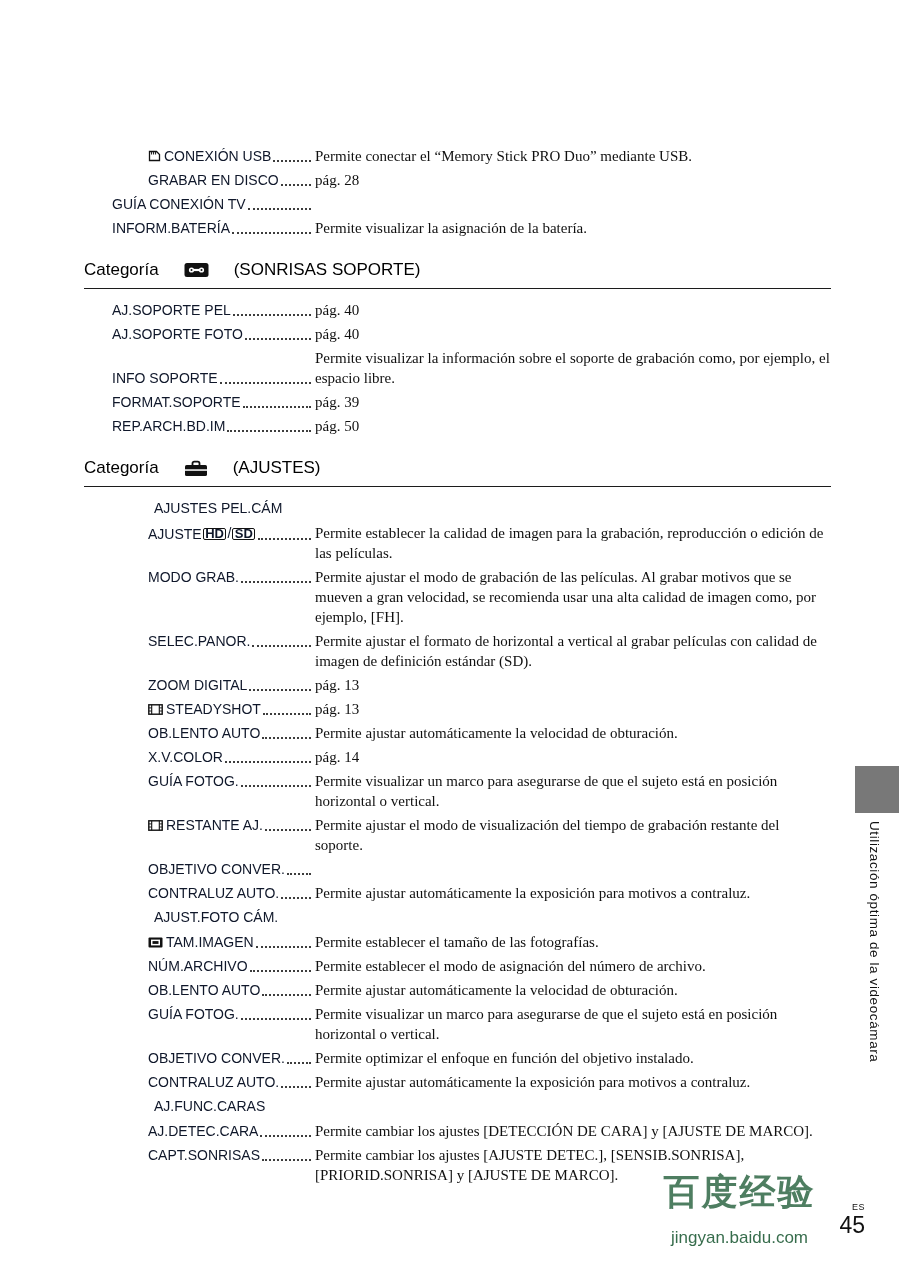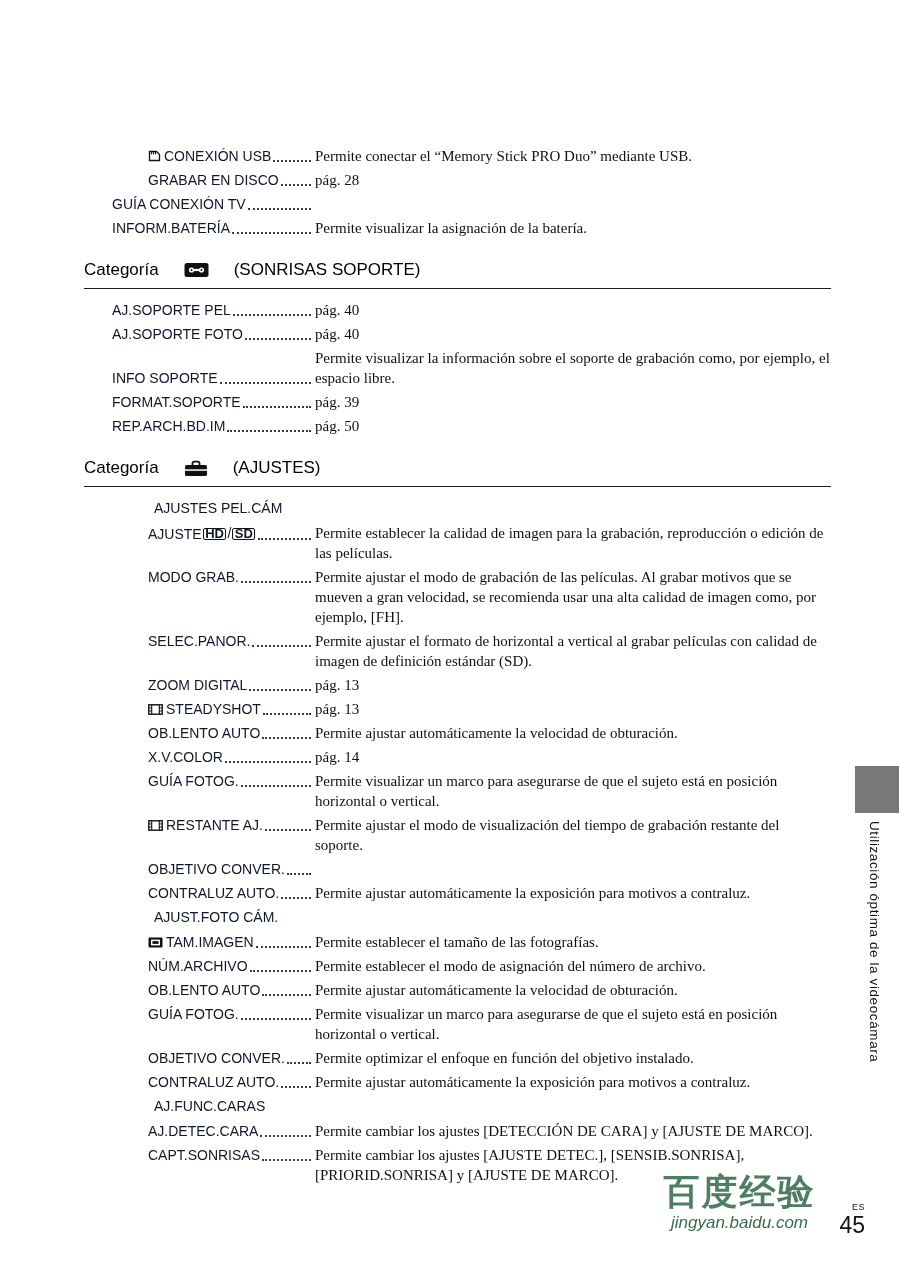--- a/index.html
+++ b/index.html
@@ -91,21 +91,21 @@
     text-align:center;
     pointer-events:none;
     color:#14532d;
   }
   .wm-logo{
     font-size:36px;line-height:40px;font-weight:bold;
     letter-spacing:2px;opacity:0.75;
     text-shadow:0 0 2px #ffffff;
   }
   .wm-url{
-    font-size:17px;line-height:20px;opacity:0.85;margin-top:1px;font-style:italic;
+    font-size:17px;line-height:20px;opacity:0.85;margin-top:16px;
   }
 </style>
 </head>
 <body>
 
 <div class="page">
 
   <div class="content">
       <div class="row ind2">
         <div class="name-col">

